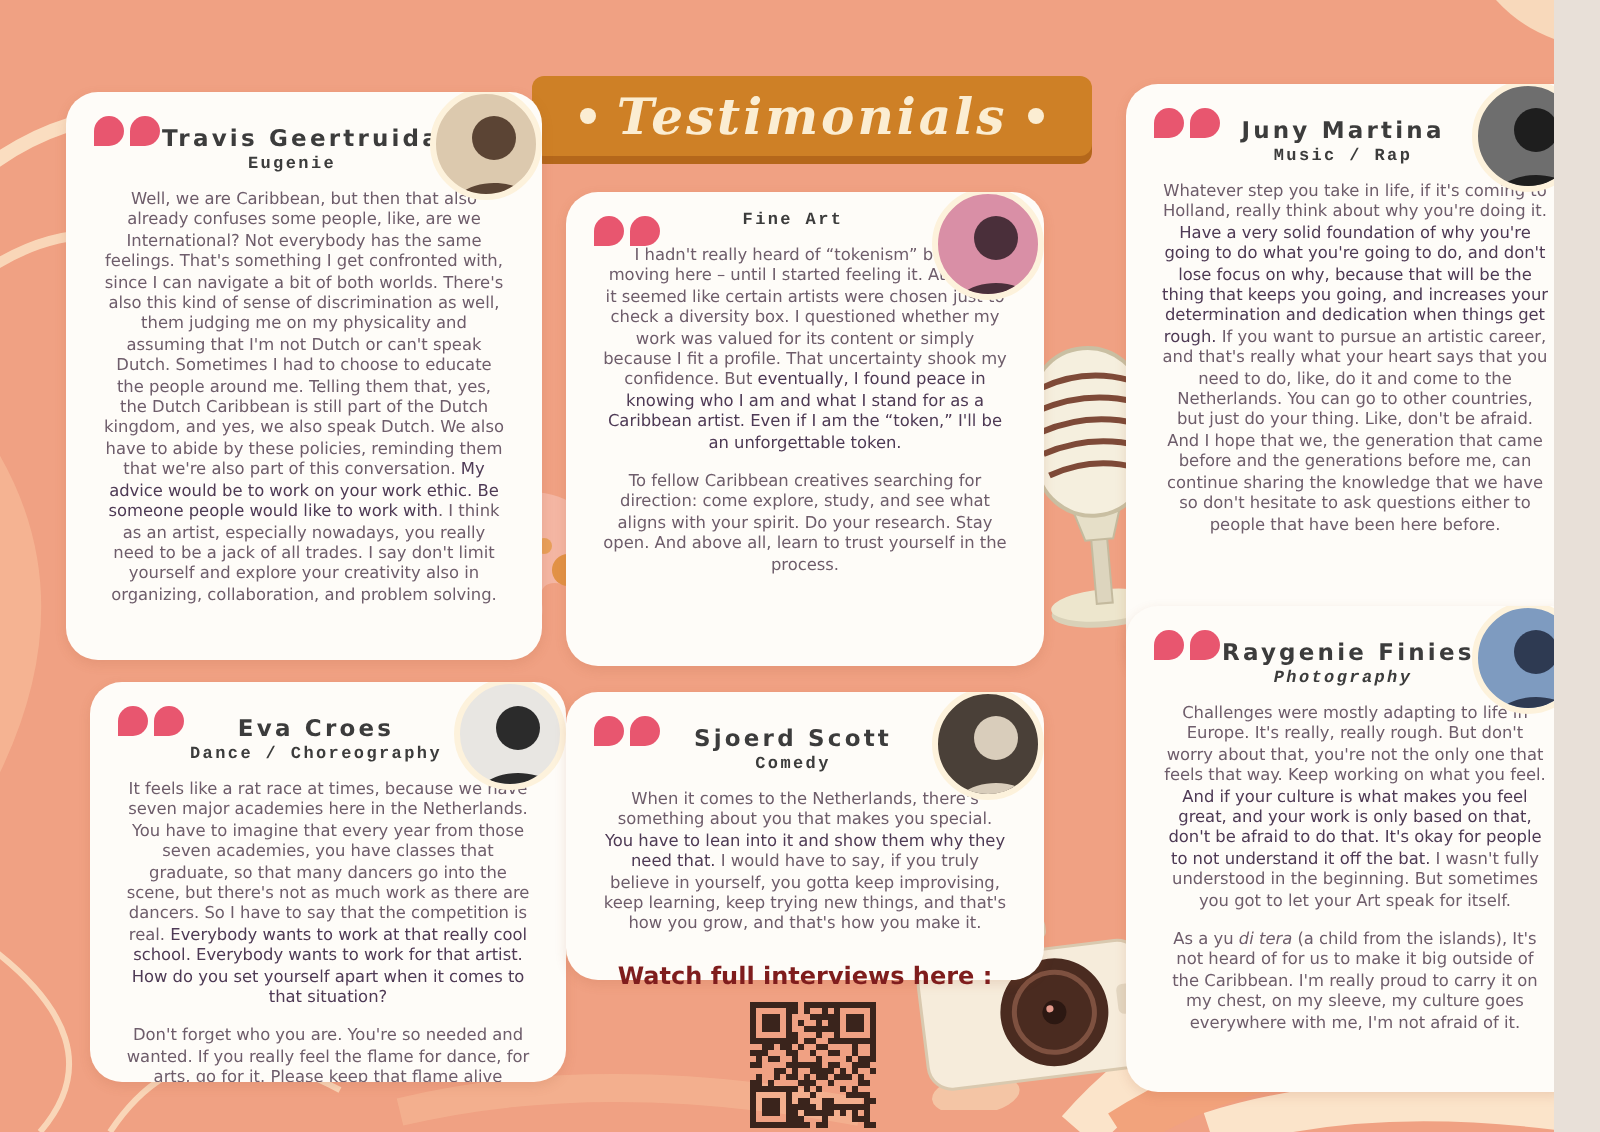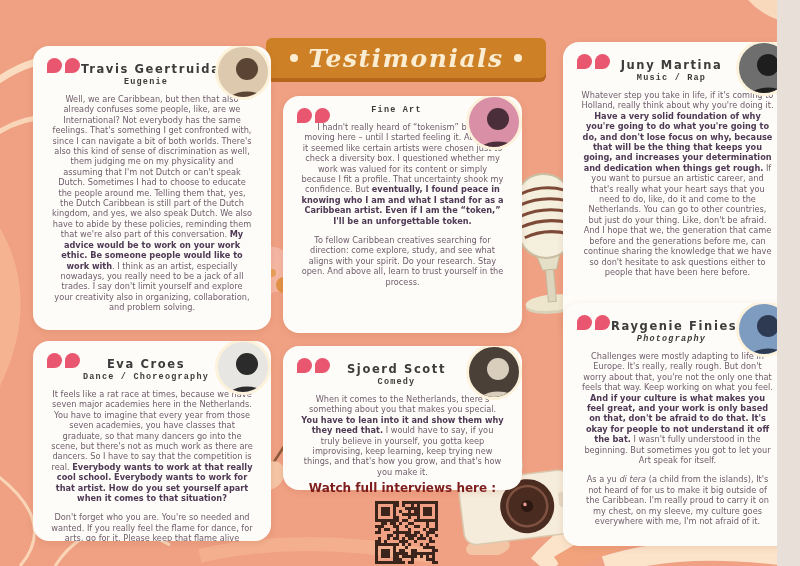--- a/index.html
+++ b/index.html
@@ -25,27 +25,27 @@
   .comma{width:15px;height:15px;background:#E8566F;border-radius:50% 50% 50% 0;}
   .avatar{position:absolute;right:0px;top:-2px;width:56px;height:56px;border-radius:50%;
           border:3px solid #FDF2DC;overflow:hidden;box-sizing:border-box;}
   .name{margin:8px 42px 0 30px;text-align:center;font-weight:bold;font-size:11.5px;
         letter-spacing:1.6px;color:#3C3C3C;white-space:nowrap;}
   .role{text-align:center;font-weight:bold;font-size:8.5px;letter-spacing:1.2px;color:#3C3C3C;
         margin:1px 42px 7px 30px;font-family:Liberation Mono, monospace;}
   .role.it{font-style:italic;}
   .tbody{font-size:8.2px;line-height:10.4px;color:#6E5D6B;text-align:center;}
   .tbody p{margin:0 0 9px;}
-  .tbody .b{font-weight:bold;color:#4E3A55;}
+  .tbody .b{font-weight:normal;color:#4E3A55;}
   .tbody .i{font-style:italic;}
   
   .pos-0{left:33px;top:46px;width:238px;height:284px;}
   .pos-1{left:283px;top:96px;width:239px;height:237px;}
   .pos-2{left:563px;top:42px;width:229px;height:298px;}
-  .pos-3{left:33px;top:341px;width:238px;height:200px;}
+  .pos-3{left:45px;top:341px;width:238px;height:200px;}
   .pos-4{left:283px;top:346px;width:239px;height:144px;}
   .pos-5{left:563px;top:303px;width:229px;height:243px;}
   
   .watch{position:absolute;left:283px;top:481px;width:239px;text-align:center;z-index:2;
          font-size:12px;font-weight:bold;color:#7f1d1d;}
   #qr{position:absolute;left:375px;top:501px;z-index:2;}
 </style>
 </head>
 <body>
 

